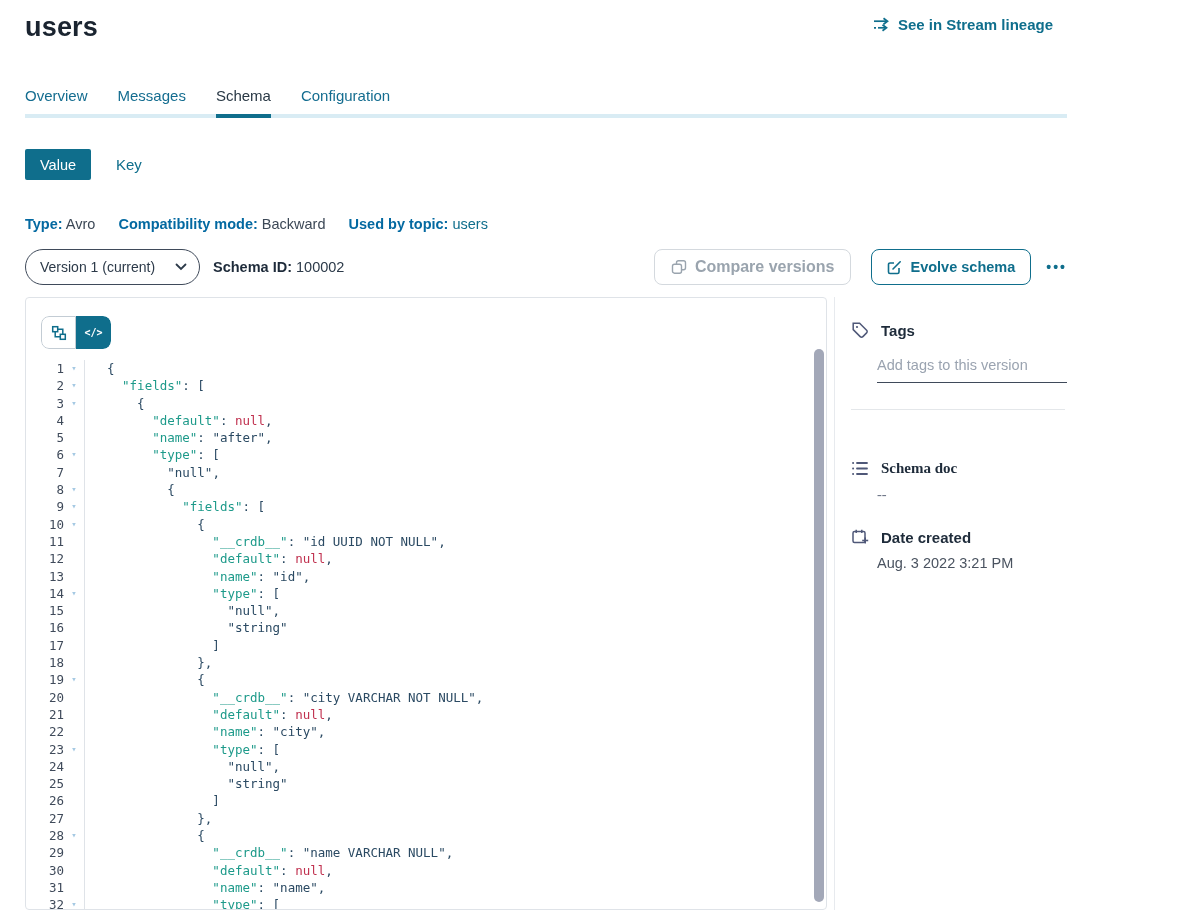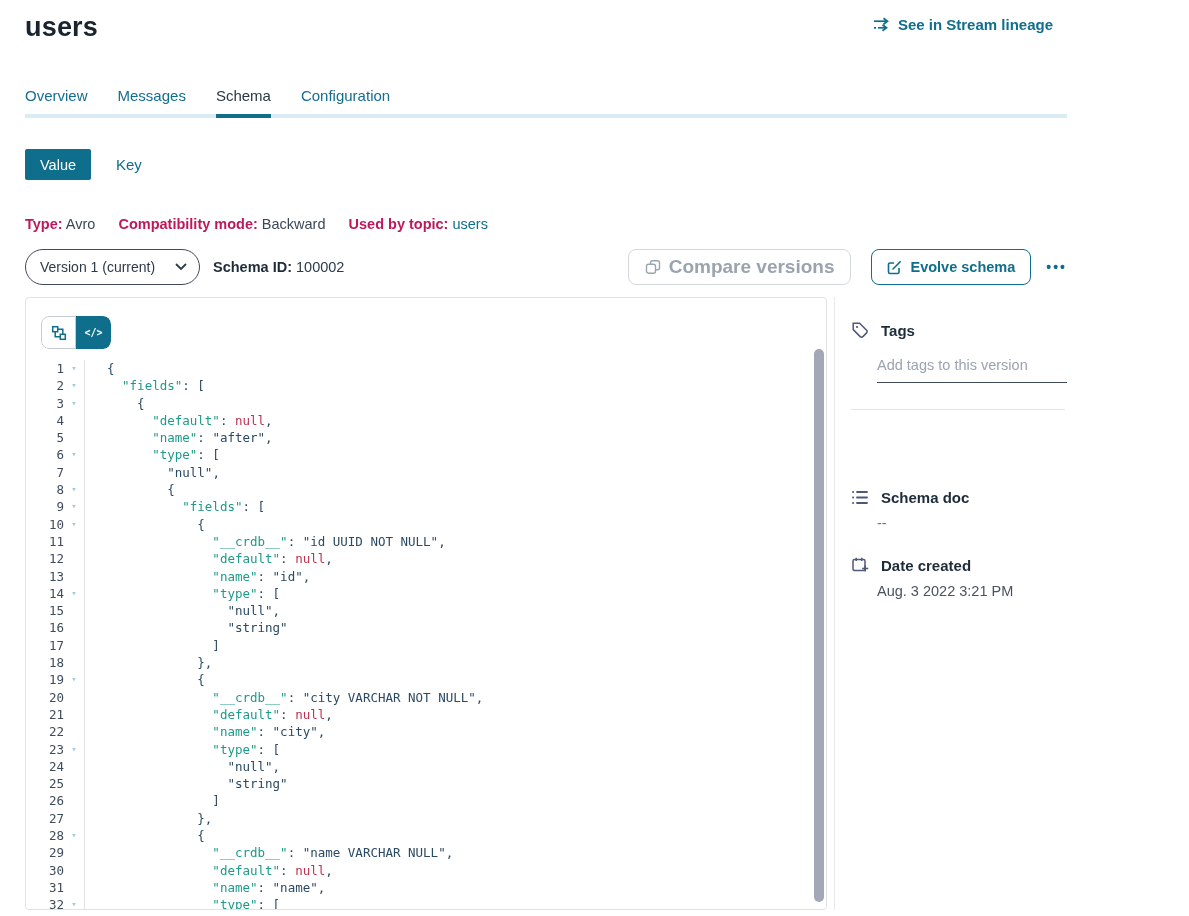--- a/index.html
+++ b/index.html
@@ -24,33 +24,33 @@
   .tab.active { color: #293845; font-weight: 500; }
   .tab.active::after { content:""; position:absolute; left:0; right:0; bottom:-4px; height:4px; background:#0f6e8c; z-index:1; }
   .tab-track { height: 4px; background: #d9ecf4; margin-right: 24px; }
   
   .vk-row { margin: 31px 0 0 25px; display: flex; align-items: center; }
   .btn-value { background:#0f6e8c; color:#fff; font-size:14.5px; font-weight:500; border:none;
                border-radius:2px; height:31px; padding:0 15px; cursor:pointer; }
   .link-key { margin-left: 25px; color:#0f6e8c; font-size:15px; cursor:pointer; }
   
   .meta { margin: 36px 0 0 25px; font-size: 14.5px; color:#3c4856; }
-  .meta b { color:#be185d; font-weight:700; }
+  .meta b { color:#0369a1; font-weight:700; }
   .meta .pair { margin-right: 19px; }
   .meta a { color:#0f6e8c; text-decoration:none; cursor:pointer; }
   
   .vbar { margin: 17px 24px 0 25px; display:flex; align-items:center; }
   .select { width:175px; height:36px; border:1px solid #3f4a5a; border-radius:18px; background:#fff;
             display:flex; align-items:center; justify-content:space-between; padding:0 12px 0 14px;
             font-size:14px; color:#2c3a49; cursor:pointer; }
   .schema-id { margin-left:13px; font-size:14.5px; }
   .schema-id b { color:#1e2b3a; }
   .vbar-right { margin-left:auto; display:flex; align-items:center; }
   .btn-compare { display:flex; align-items:center; gap:8px; height:36px; padding:0 16px; background:#fff;
-                 border:1px solid #d4d9de; border-radius:8px; color:#9aa4ae; font-size:19px; font-weight:600; }
+                 border:1px solid #d4d9de; border-radius:8px; color:#9aa4ae; font-size:16px; font-weight:600; }
   .btn-evolve { display:flex; align-items:center; gap:8px; height:36px; padding:0 15px; background:#fff; margin-left:20px;
                 border:1.5px solid #0f6e8c; border-radius:8px; color:#0f6e8c; font-size:14.5px; font-weight:600; cursor:pointer; }
   .btn-more { margin-left:15px; color:#0f6e8c; font-size:14px; font-weight:800; letter-spacing:2px; cursor:pointer;
               background:none; border:none; }
   
   .main { display:flex; margin:12px 24px 0 25px; height:613px; overflow:hidden; }
   .code-panel { position:relative; width:888px; border:1px solid #dfe3e8; border-radius:4px; overflow:hidden; background:#fff; }
   .view-toggle { position:absolute; top:18px; left:15px; display:inline-flex; border-radius:8px; overflow:hidden; }
   .seg { width:35px; height:33px; display:flex; align-items:center; justify-content:center; cursor:pointer; }
   .seg-tree { background:#fff; border:1px solid #c3ccd4; border-radius:8px 0 0 8px; }
@@ -67,21 +67,21 @@
   .tk-s { color:#2b4a63; }
   .tk-n { color:#c0314f; }
   .sb-thumb { position:absolute; right:2px; top:51px; width:10px; height:553px; border-radius:5px; background:#a3a8b8; }
   
   .sidebar { flex:1; margin-left:7px; border-left:1px solid #e7eaee; padding:24px 0 0 16px; }
   .sb-head { display:flex; align-items:center; gap:12px; font-size:15px; font-weight:700; color:#1e2b3a; }
   .tags-input { display:block; margin:18px 0 0 26px; width:190px; border:none; border-bottom:1px solid #3f4a5a;
                 padding:0 0 9px 0; font-size:14.5px; font-family:"Liberation Sans", sans-serif; color:#2c3a49; outline:none; }
   .tags-input::placeholder { color:#9aa3b0; }
   .sb-div { margin-top:26px; height:1px; background:#e4e7ea; width:214px; }
-  .sec-doc { margin-top:79px; }
+  .sec-doc { margin-top:50px;font-family:Liberation Serif, serif; }
   .sec-date { margin-top:25px; }
   .sb-val { margin:9px 0 0 26px; font-size:14.5px; }
   .val-muted { color:#6e7687; }
   .val-dark { color:#4a5360; }
   svg { display:block; }
 </style>
 </head>
 <body>
 
 <div class="page">

